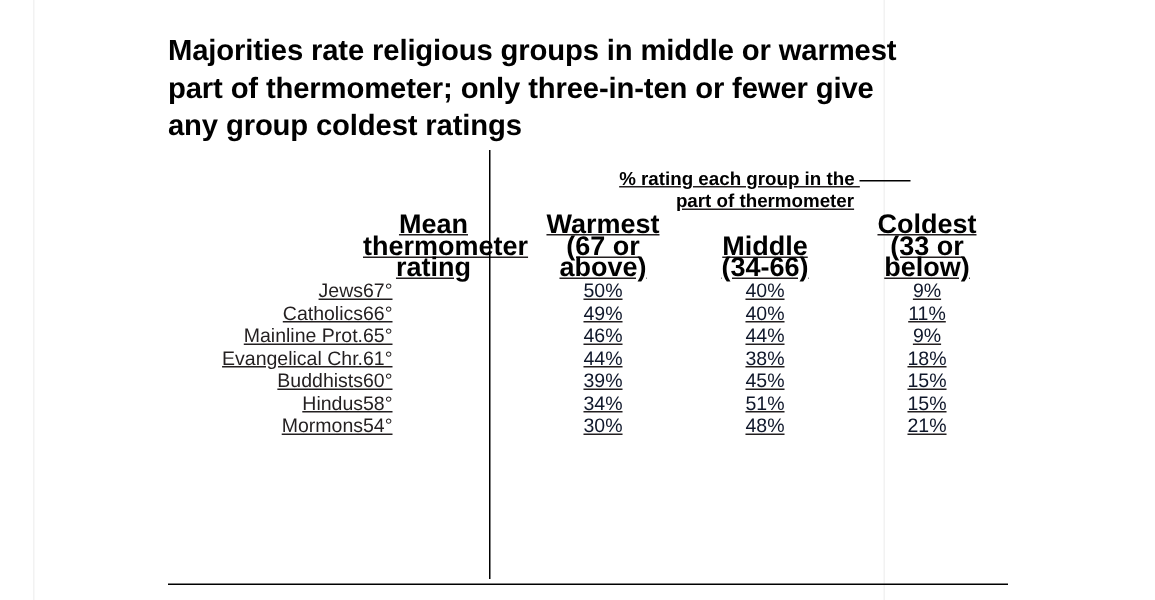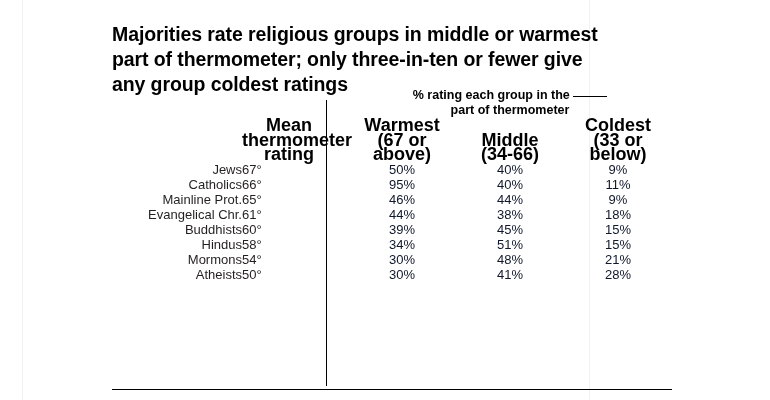--- a/index.html
+++ b/index.html
@@ -29,22 +29,23 @@
   .title-line {
     font-size: 19.5px;
     font-weight: bold;
     line-height: 25px;
     letter-spacing: -0.1px;
     color: #000000;
   }
   .table-wrap {
     position: absolute;
     left: 112px;
-    top: 88px;
+    top: 112px;
     width: 560px;
+    text-decoration: underline;
   }
   table.data {
     border-collapse: collapse;
     width: 560px;
     table-layout: fixed;
   }
   table.data td, table.data th {
     padding: 0;
     vertical-align: bottom;
   }
@@ -182,21 +183,21 @@
         <tr>
           <td class="rowlabel">Jews</td>
           <td class="mean-cell">67°</td>
           <td class="num">50%</td>
           <td class="num">40%</td>
           <td class="num">9%</td>
         </tr>
         <tr>
           <td class="rowlabel">Catholics</td>
           <td class="mean-cell">66°</td>
-          <td class="num">95%</td>
+          <td class="num">49%</td>
           <td class="num">40%</td>
           <td class="num">11%</td>
         </tr>
         <tr>
           <td class="rowlabel">Mainline Prot.</td>
           <td class="mean-cell">65°</td>
           <td class="num">46%</td>
           <td class="num">44%</td>
           <td class="num">9%</td>
         </tr>
@@ -221,27 +222,20 @@
           <td class="num">51%</td>
           <td class="num">15%</td>
         </tr>
         <tr>
           <td class="rowlabel">Mormons</td>
           <td class="mean-cell">54°</td>
           <td class="num">30%</td>
           <td class="num">48%</td>
           <td class="num">21%</td>
         </tr>
-        <tr>
-          <td class="rowlabel">Atheists</td>
-          <td class="mean-cell">50°</td>
-          <td class="num">30%</td>
-          <td class="num">41%</td>
-          <td class="num">28%</td>
-        </tr>
       </tbody>
     </table>
   </div>
 
   <div class="divider"></div>
   <div class="bottom-rule"></div>
 
 </div>
 
 </body></html>

